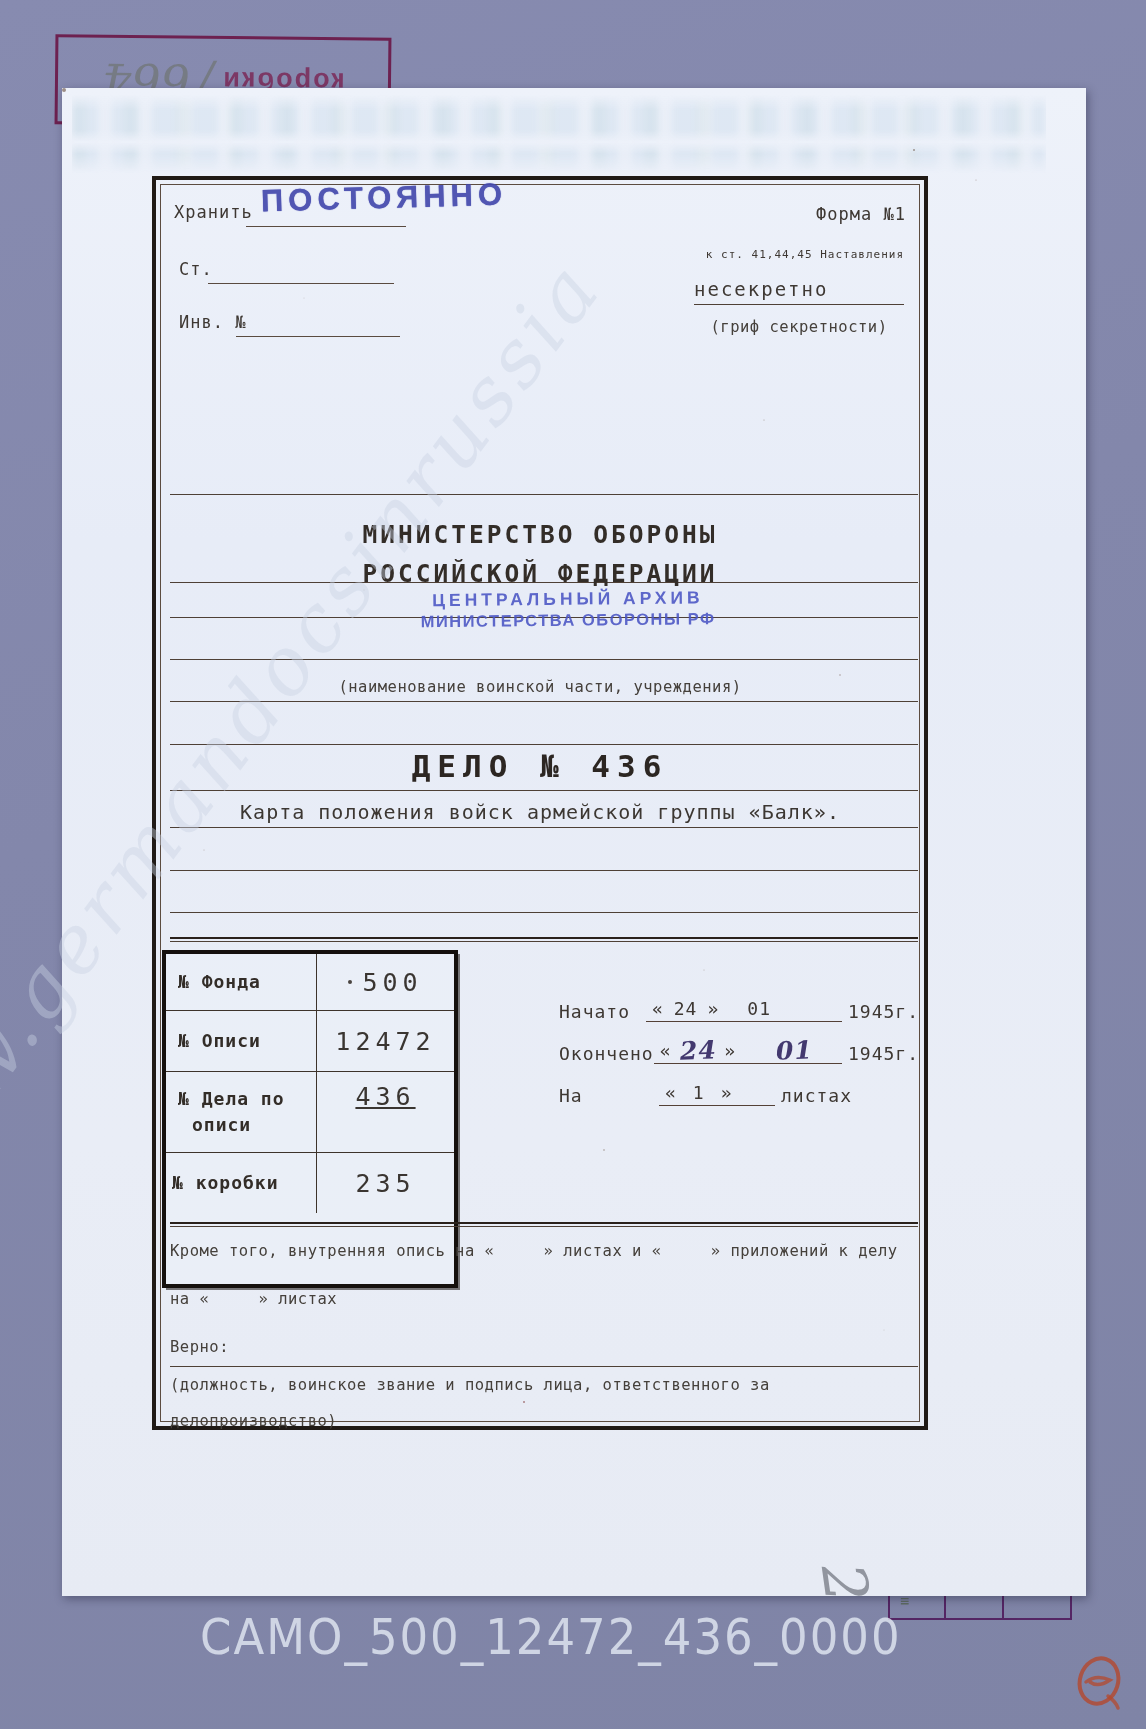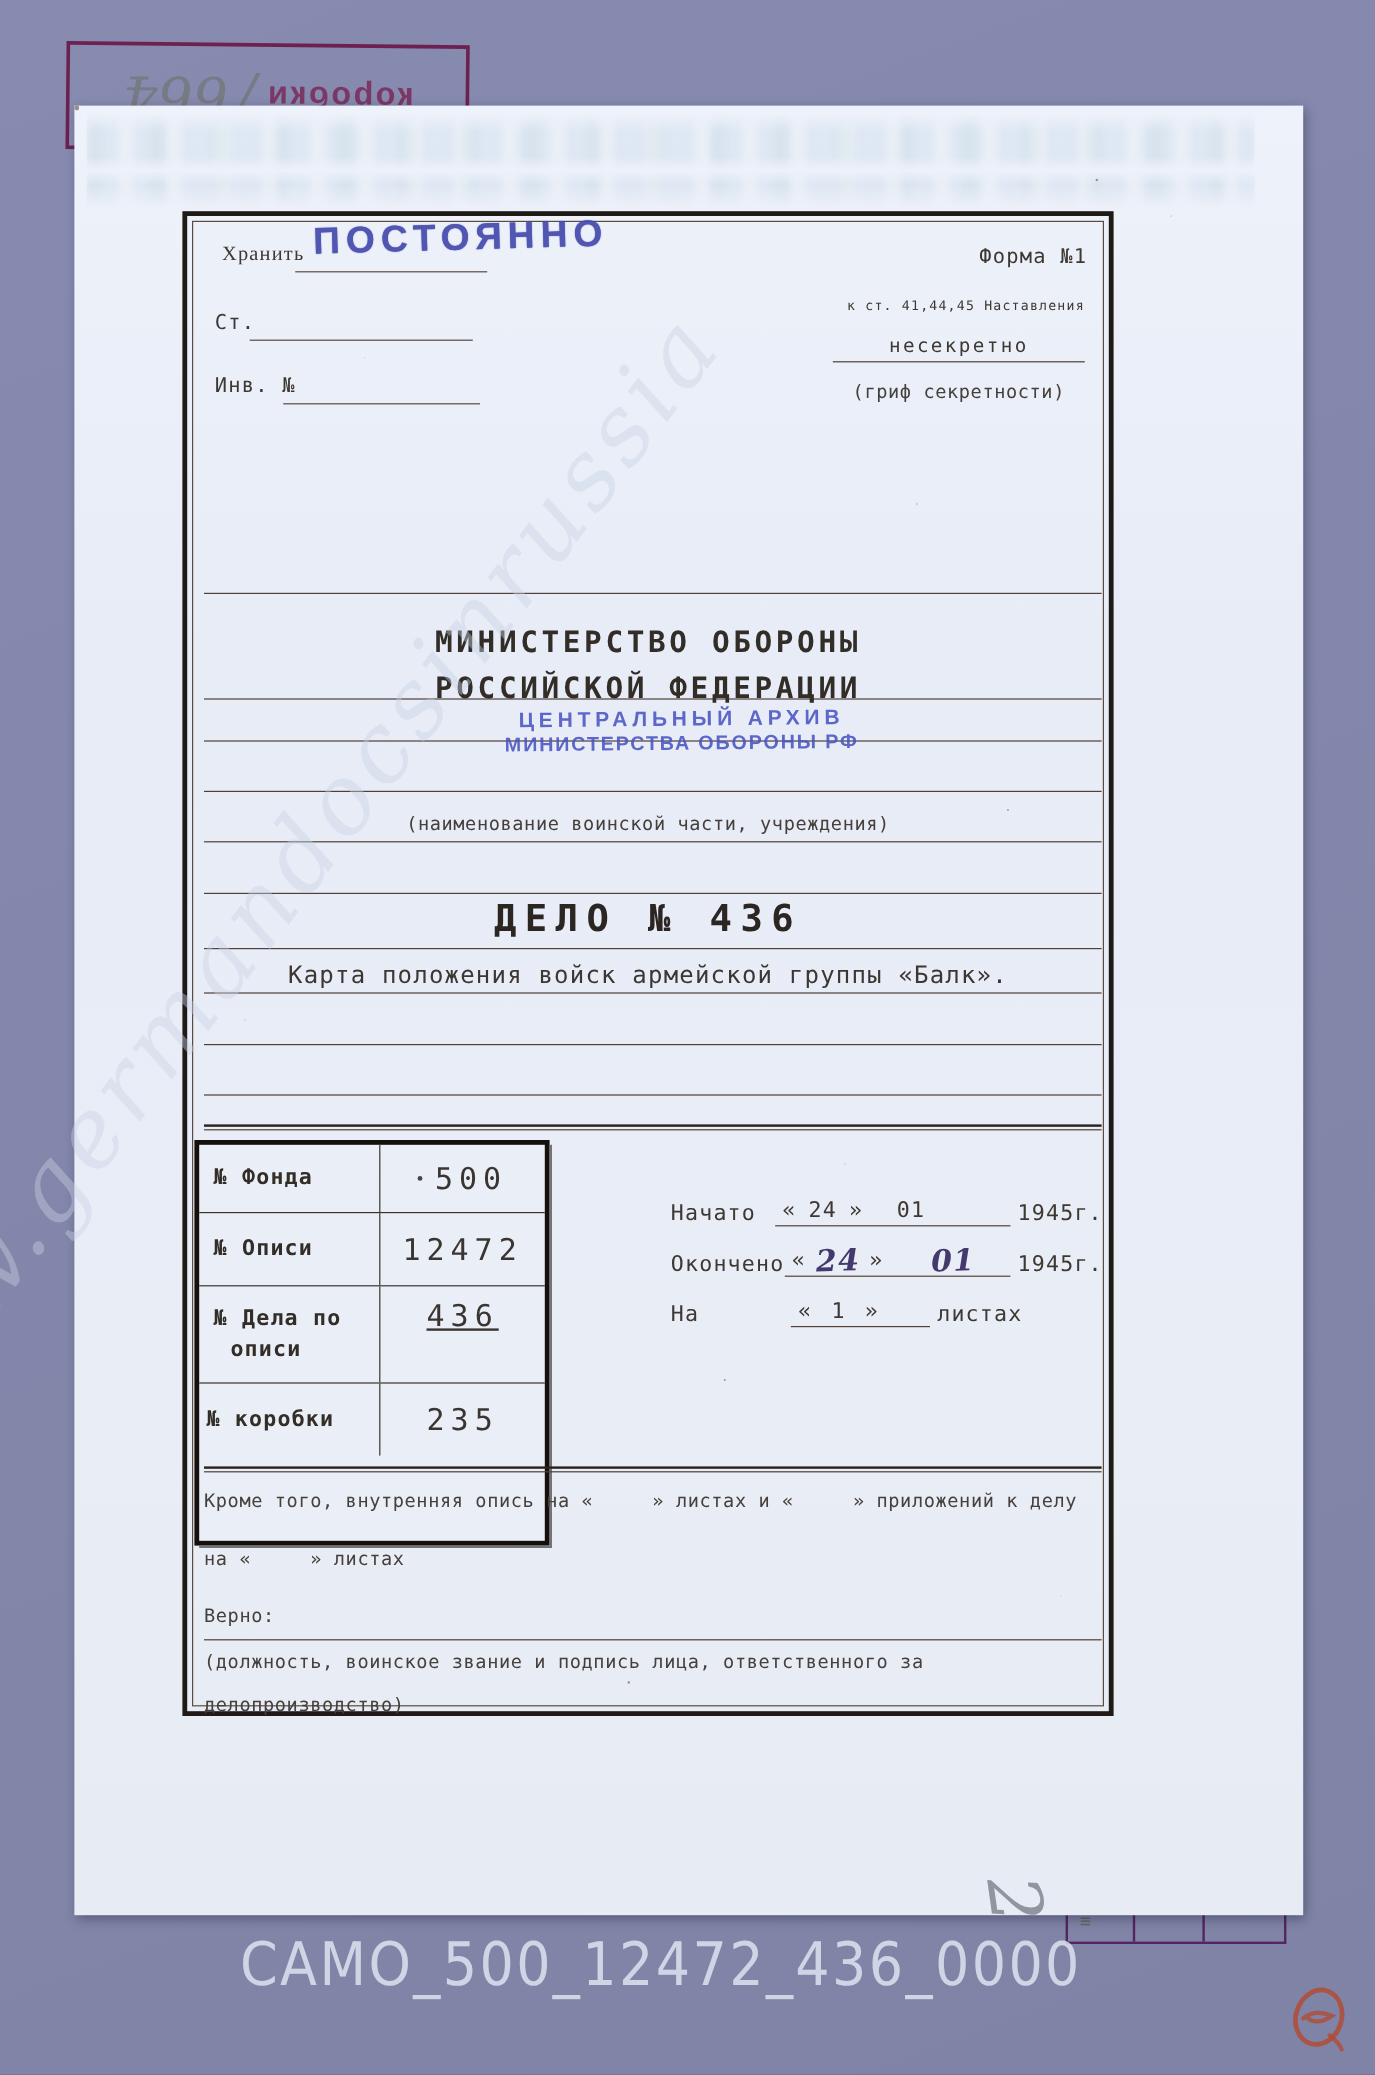--- a/index.html
+++ b/index.html
@@ -50,21 +50,21 @@
   .t-sm{font-size:15.5px;letter-spacing:.5px;color:#45403b;}
   .hline{position:absolute;left:14px;width:748px;height:0;border-top:1.8px solid #4e4036;}
   .uline{position:absolute;height:0;border-top:1.6px solid #5a4b40;}
   .center{left:0;width:100%;text-align:center;}
   
   .stamp-perm{
     position:absolute;font-family:"Liberation Sans",sans-serif;font-weight:bold;
     color:#4449ad;font-size:31px;letter-spacing:5px;transform:rotate(-1.6deg);
     opacity:.92;text-shadow:0 0 1px #4449ad;
   }
-  .secrecy{position:absolute;text-align:center;font-size:16px;letter-spacing:2px;color:#3e3833;
+  .secrecy{position:absolute;text-align:left;font-size:19px;letter-spacing:2px;color:#3e3833;
     border-bottom:1.8px solid #4e4036;padding-bottom:4px;}
   
   .ministry{position:absolute;left:0;width:100%;text-align:center;font-weight:bold;
     color:#332d28;font-size:24.5px;letter-spacing:3px;line-height:39px;}
   .ca-stamp{position:absolute;left:0;width:100%;text-align:center;
     font-family:"Liberation Sans",sans-serif;font-weight:bold;color:#4a55c4;
     transform:rotate(-.6deg) translateX(28px);opacity:.88;line-height:21px;}
   .ca-stamp .l1{font-size:17.5px;letter-spacing:4px;}
   .ca-stamp .l2{font-size:16.5px;letter-spacing:1.5px;}
   .delo{position:absolute;left:0;width:100%;text-align:center;font-weight:bold;
@@ -136,21 +136,21 @@
     </div>
   </div>
 
   <div class="sheet">
     <div class="bleed"></div>
     <div class="speckles"></div>
 
     <div class="form">
       <div class="form-inner"></div>
 
-      <div class="t" style="left:29px;top:22px;font-family:Liberation Serif, serif;">Хранить</div>
+      <div class="t" style="left:18px;top:22px;">Хранить</div>
       <div class="uline" style="left:90px;top:46px;width:160px;"></div>
       <div class="stamp-perm" style="left:105px;top:0px;">ПОСТОЯННО</div>
       <div class="t" style="left:560px;top:24px;width:190px;text-align:right;">Форма №1</div>
 
       <div class="t" style="left:23px;top:79px;">Ст.</div>
       <div class="uline" style="left:52px;top:103px;width:186px;"></div>
       <div class="t" style="left:455px;top:68px;width:293px;text-align:right;font-size:11px;">к ст. 41,44,45 Наставления</div>
 
       <div class="t" style="left:23px;top:132px;">Инв. №</div>
       <div class="uline" style="left:80px;top:156px;width:164px;"></div>

